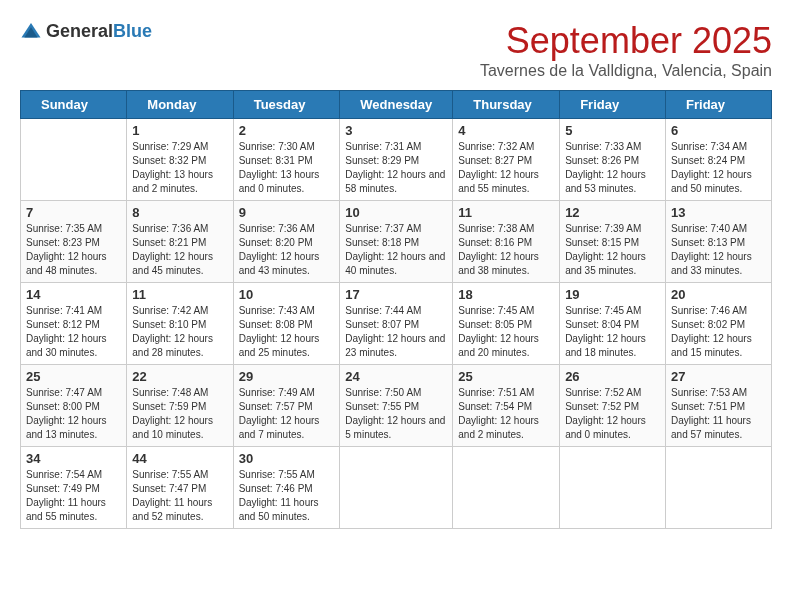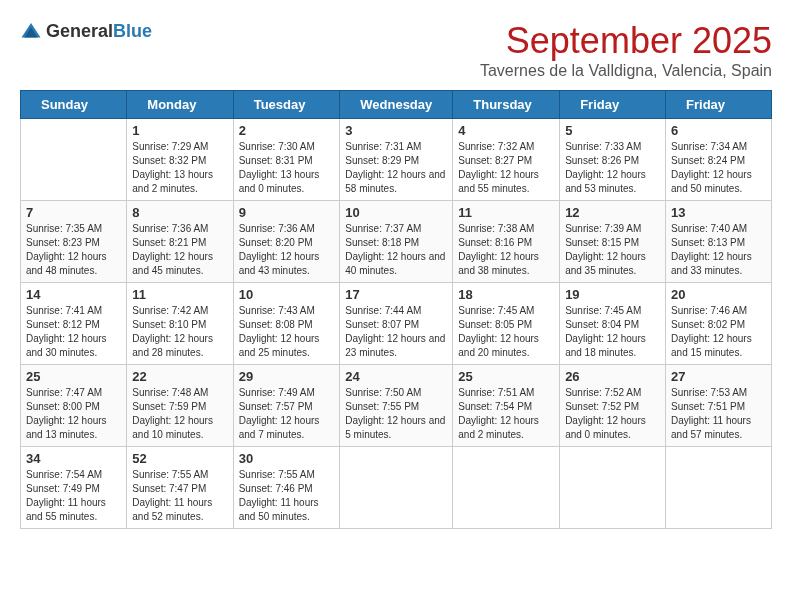--- a/index.html
+++ b/index.html
@@ -231,21 +231,21 @@
           <span class="day-number">27</span>
           <div class="day-info">Sunrise: 7:53 AM<br>Sunset: 7:51 PM<br>Daylight: 11 hours and 57 minutes.</div>
         </td>
       </tr>
       <tr>
         <td>
           <span class="day-number">34</span>
           <div class="day-info">Sunrise: 7:54 AM<br>Sunset: 7:49 PM<br>Daylight: 11 hours and 55 minutes.</div>
         </td>
         <td>
-          <span class="day-number">52</span>
+          <span class="day-number">44</span>
           <div class="day-info">Sunrise: 7:55 AM<br>Sunset: 7:47 PM<br>Daylight: 11 hours and 52 minutes.</div>
         </td>
         <td>
           <span class="day-number">30</span>
           <div class="day-info">Sunrise: 7:55 AM<br>Sunset: 7:46 PM<br>Daylight: 11 hours and 50 minutes.</div>
         </td>
         <td class="empty-cell"></td>
         <td class="empty-cell"></td>
         <td class="empty-cell"></td>
         <td class="empty-cell"></td>

